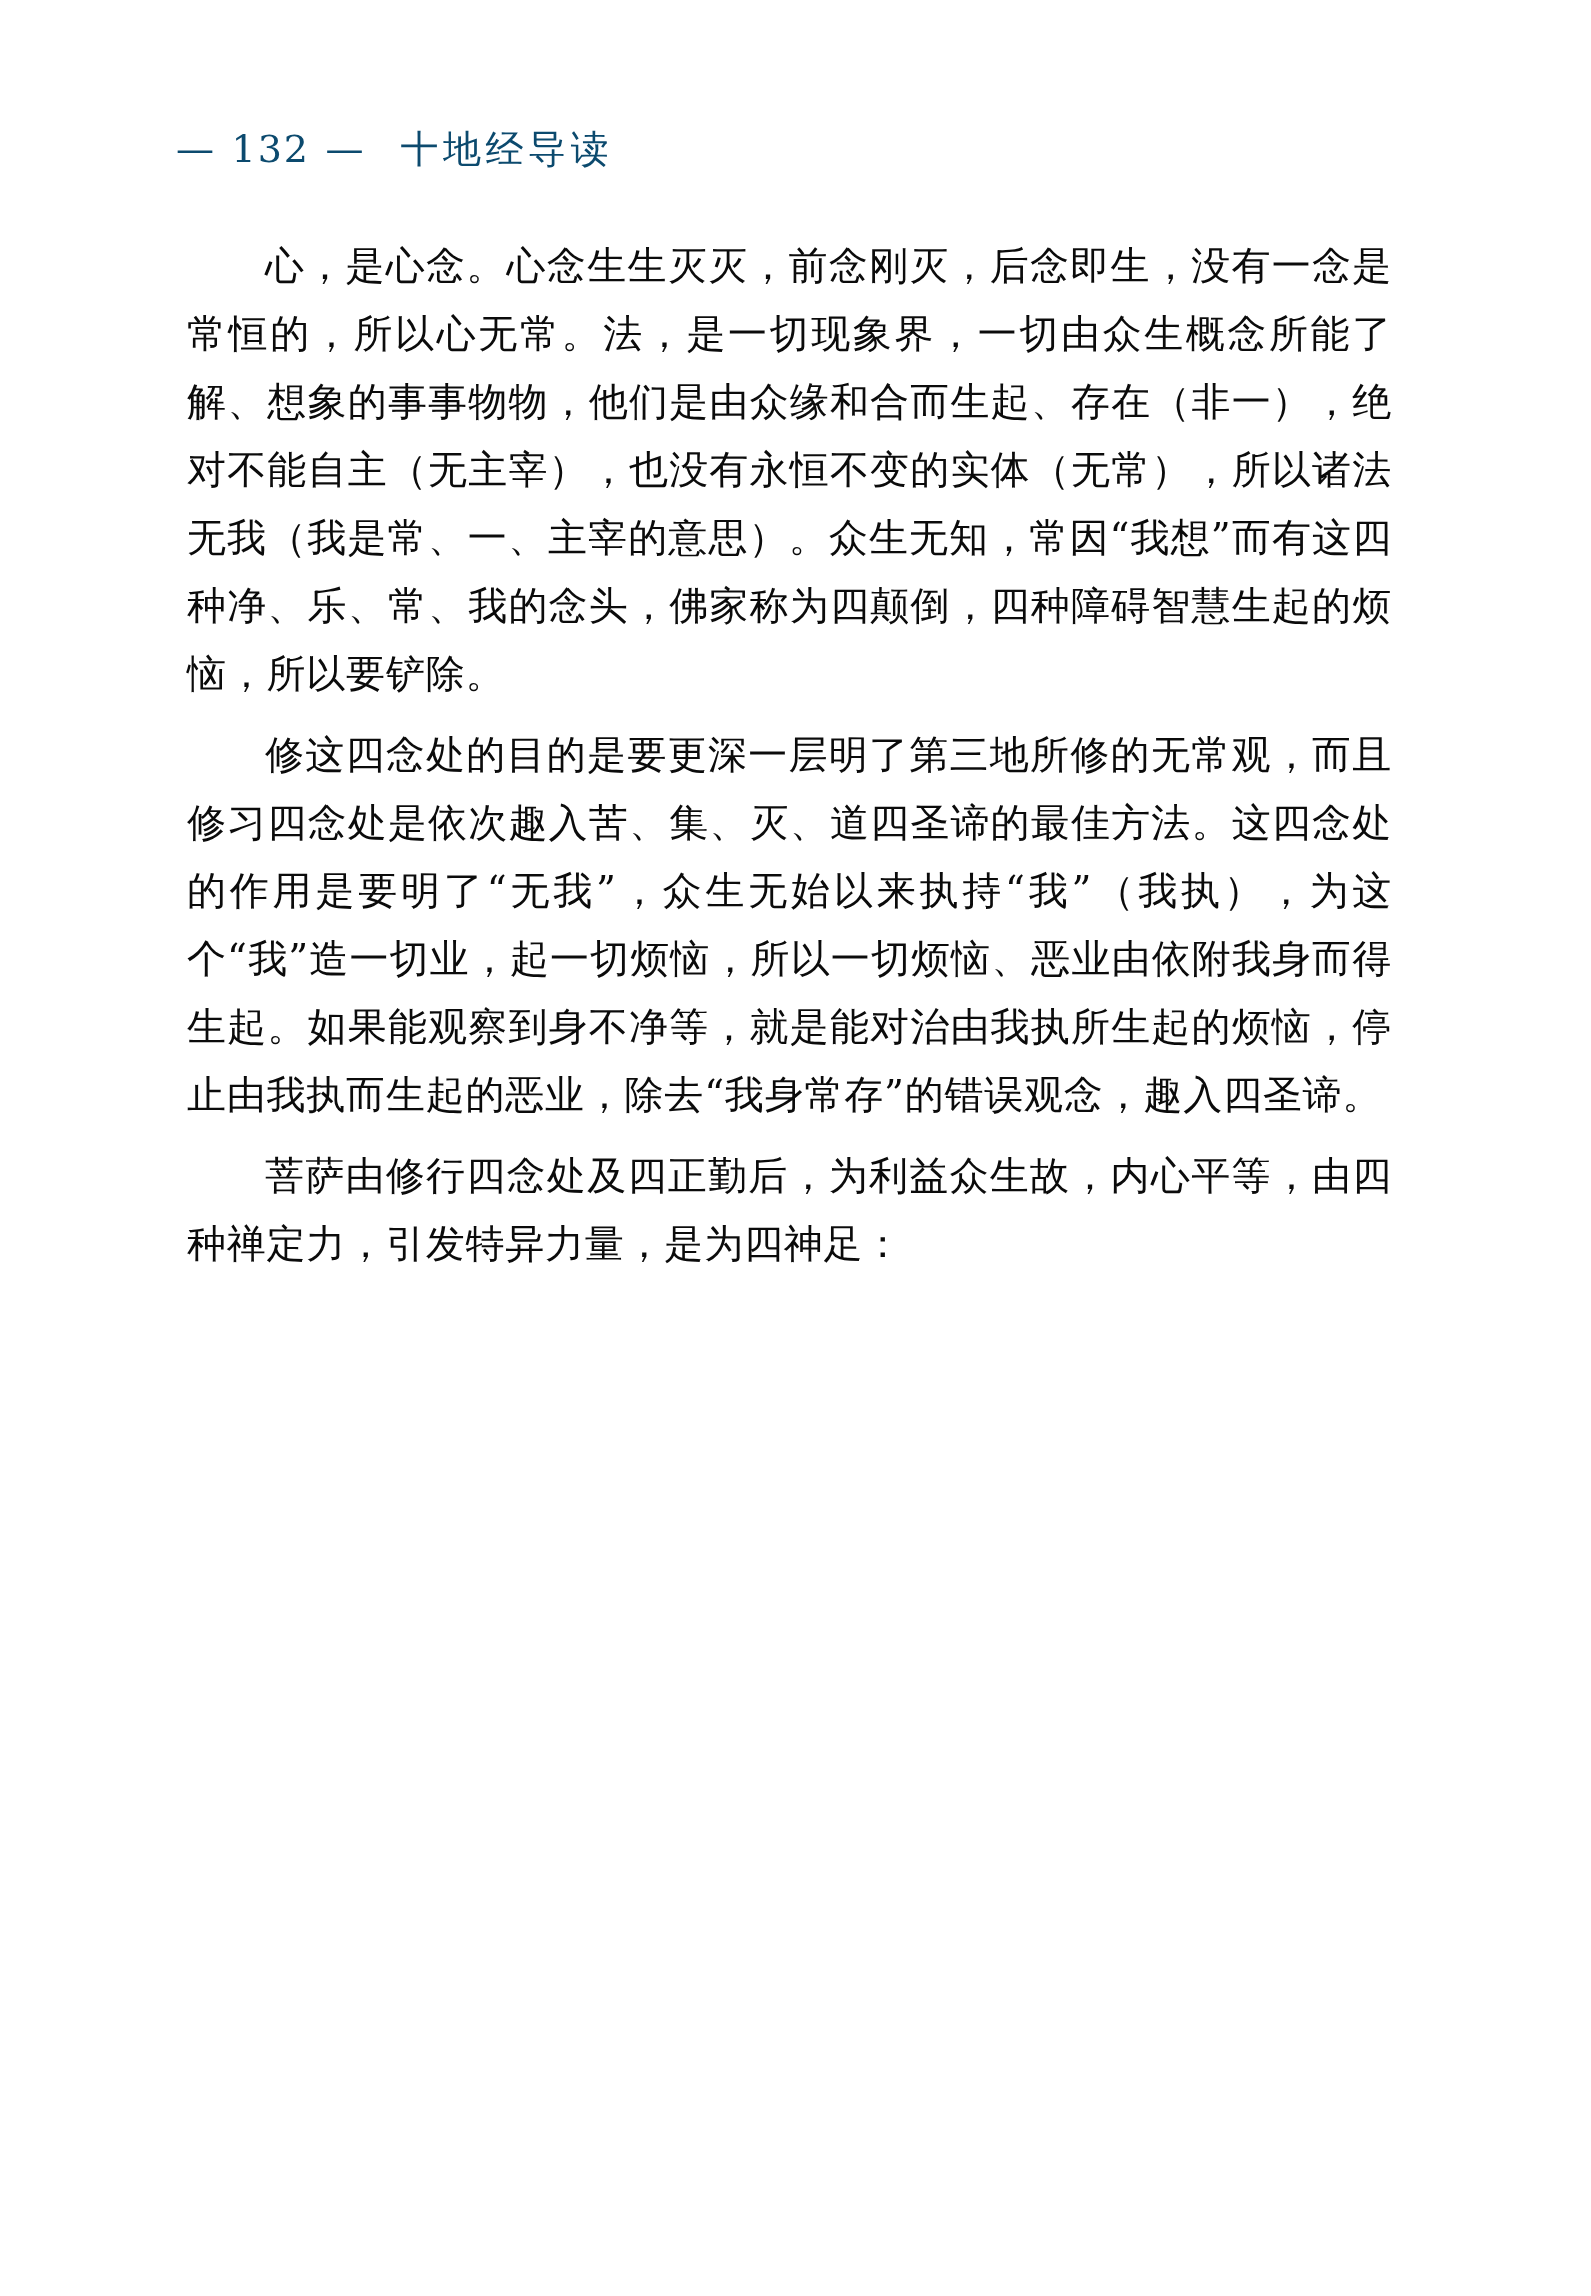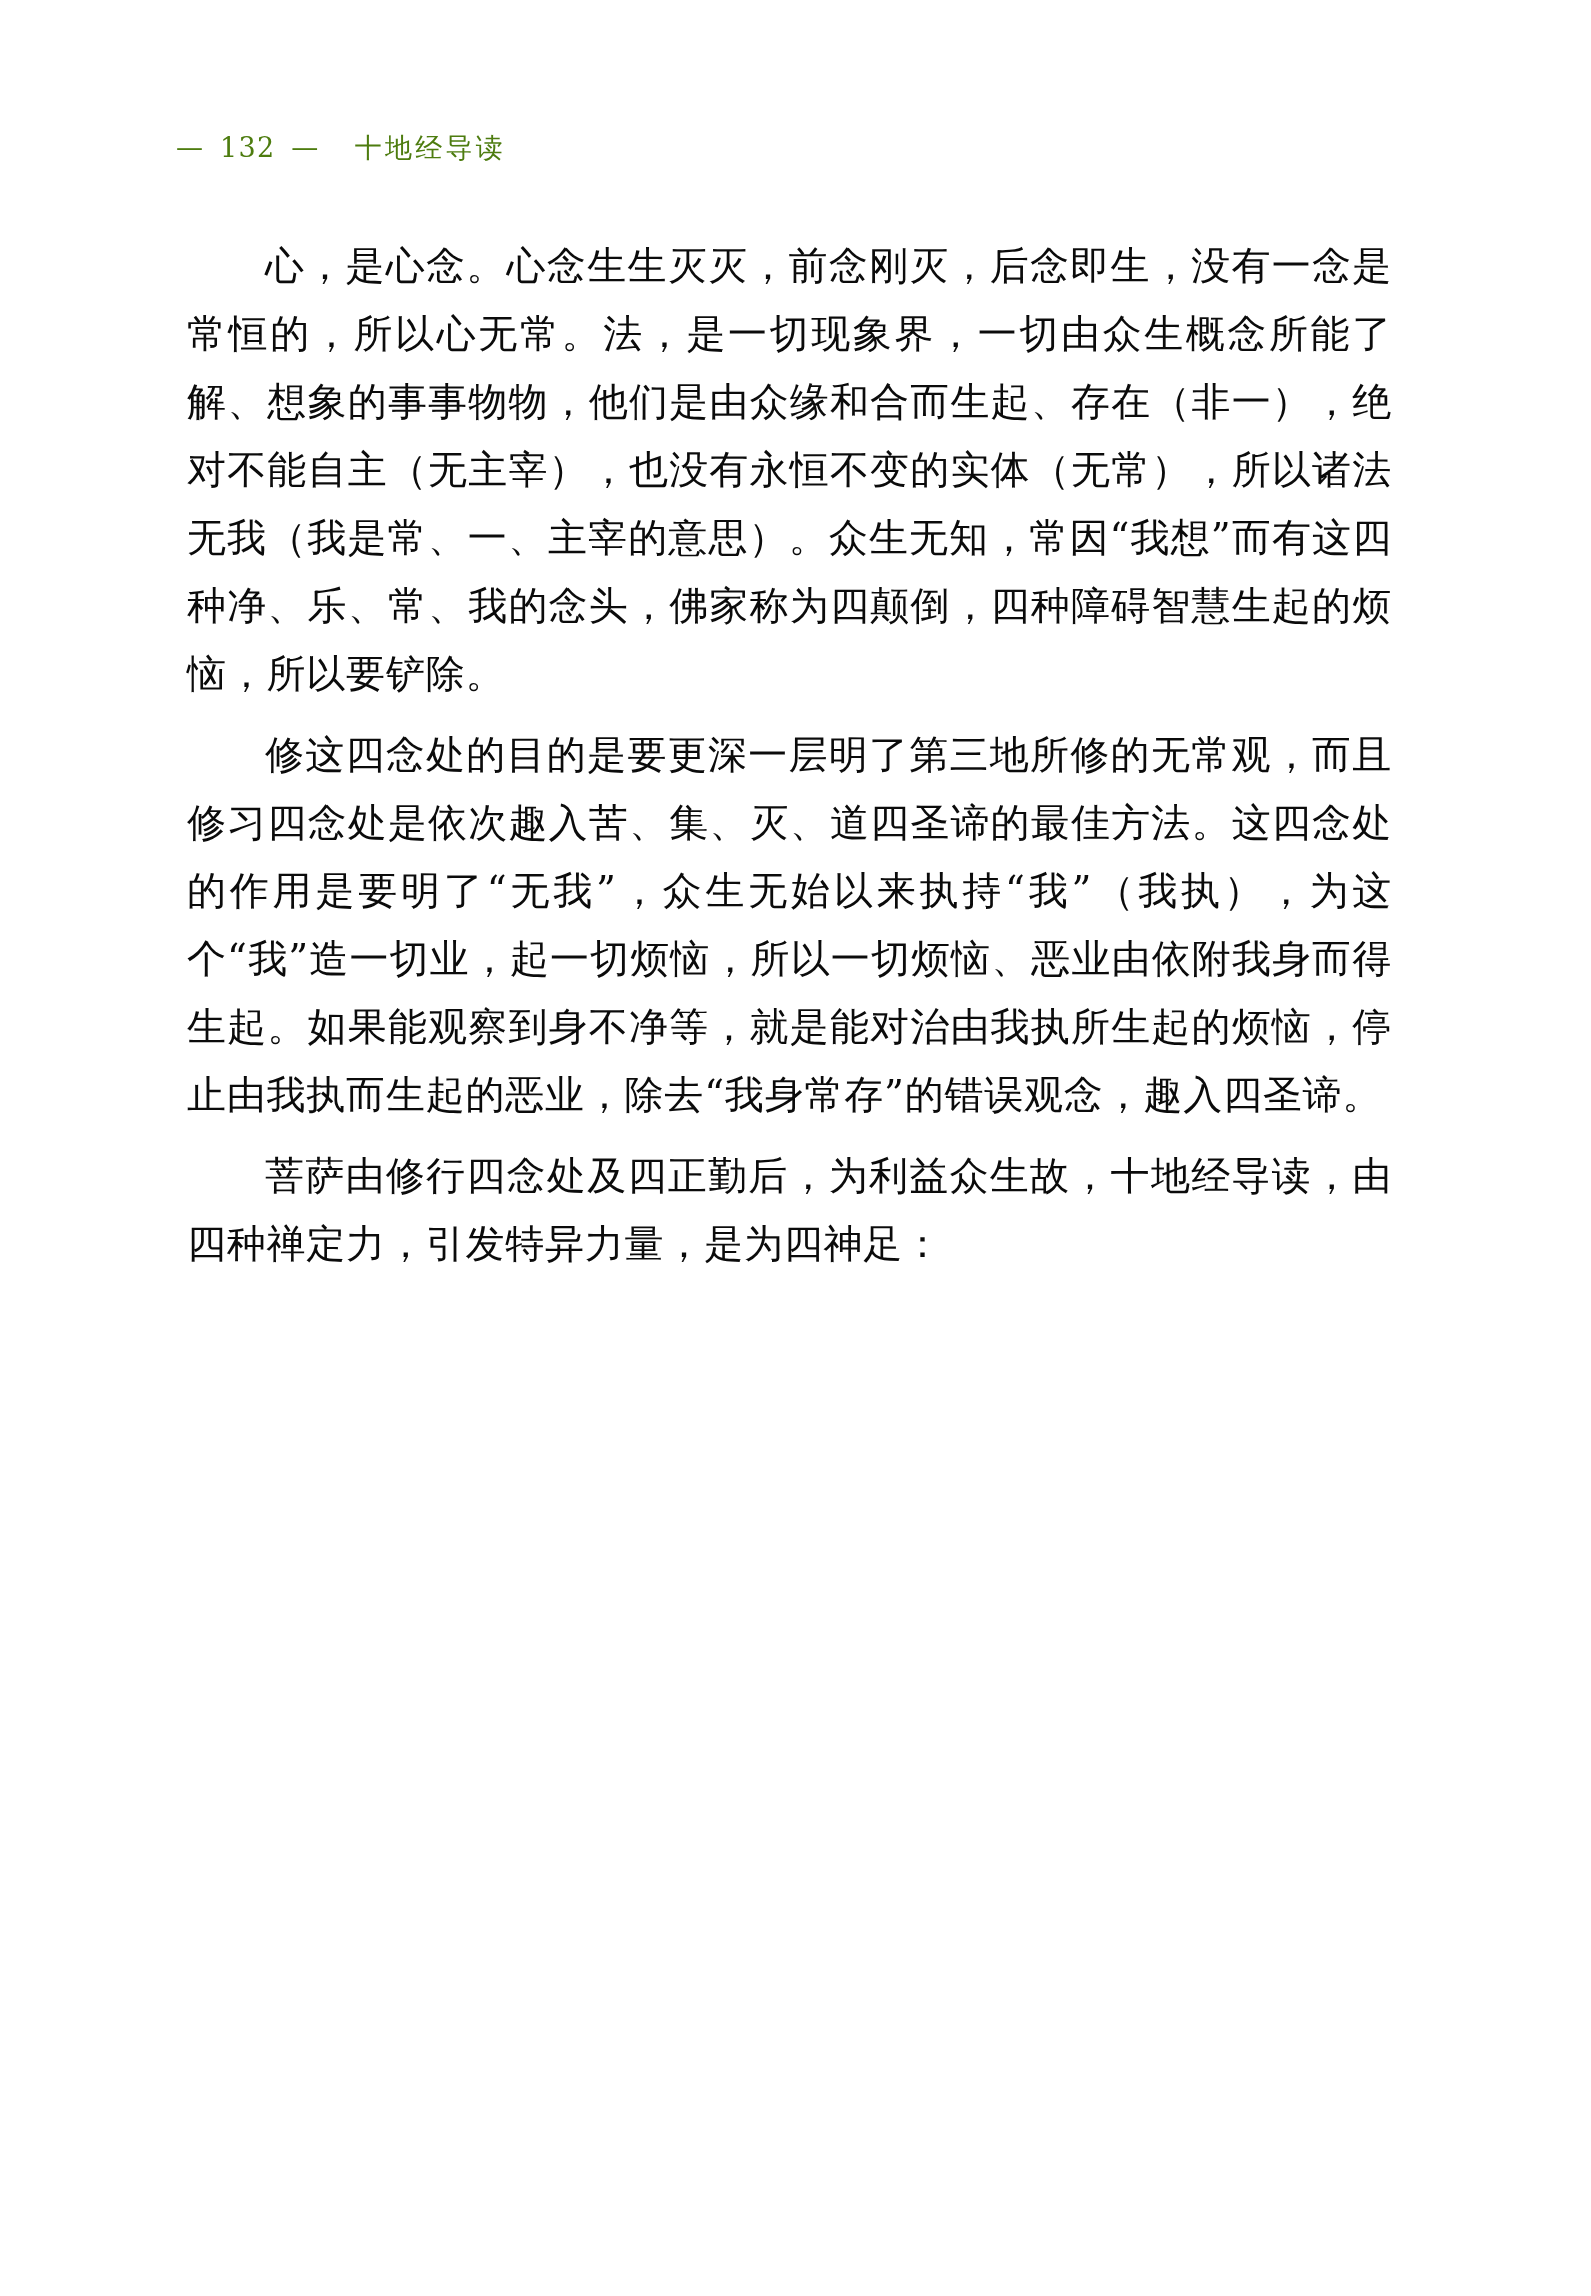--- a/index.html
+++ b/index.html
@@ -19,27 +19,27 @@
     position: absolute;
     top: 0;
     left: 0;
     width: 1592px;
     height: 2297px;
     background: #ffffff;
     box-sizing: border-box;
   }
   .page-header {
     position: absolute;
-    top: 130px;
+    top: 124px;
     left: 174px;
     width: 1248px;
-    font-size: 27px;
+    font-size: 38px;
     letter-spacing: 0.05em;
     white-space: nowrap;
-    color: #4d7c0f;
+    color: #0c4a6e;
   }
   .page-header .dash {
     display: inline-block;
     padding: 0 2px;
   }
   .page-header .folio {
     display: inline-block;
     padding: 0 13.7px;
     font-family: "DejaVu Serif", "Liberation Serif", serif;
   }
@@ -75,17 +75,17 @@
 
 <div class="page">
 
   <div class="page-header">
     <span class="dash">—</span><span class="folio">132</span><span class="dash">—</span><span class="book-title">十地经导读</span>
   </div>
 
   <div class="body-text">
     <p class="para">心，是心念。心念生生灭灭，前念刚灭，后念即生，没有一念是常恒的，所以心无常。法，是一切现象界，一切由众生概念所能了解、想象的事事物物，他们是由众缘和合而生起、存在（非一），绝对不能自主（无主宰），也没有永恒不变的实体（无常），所以诸法无我（我是常、一、主宰的意思）。众生无知，常因“我想”而有这四种净、乐、常、我的念头，佛家称为四颠倒，四种障碍智慧生起的烦恼，所以要铲除。</p>
     <p class="para">修这四念处的目的是要更深一层明了第三地所修的无常观，而且修习四念处是依次趣入苦、集、灭、道四圣谛的最佳方法。这四念处的作用是要明了“无我”，众生无始以来执持“我”（我执），为这个“我”造一切业，起一切烦恼，所以一切烦恼、恶业由依附我身而得生起。如果能观察到身不净等，就是能对治由我执所生起的烦恼，停止由我执而生起的恶业，除去“我身常存”的错误观念，趣入四圣谛。</p>
-    <p class="para">菩萨由修行四念处及四正勤后，为利益众生故，十地经导读，由四种禅定力，引发特异力量，是为四神足：</p>
+    <p class="para">菩萨由修行四念处及四正勤后，为利益众生故，内心平等，由四种禅定力，引发特异力量，是为四神足：</p>
   </div>
 
 </div>
 
 
 </body></html>

